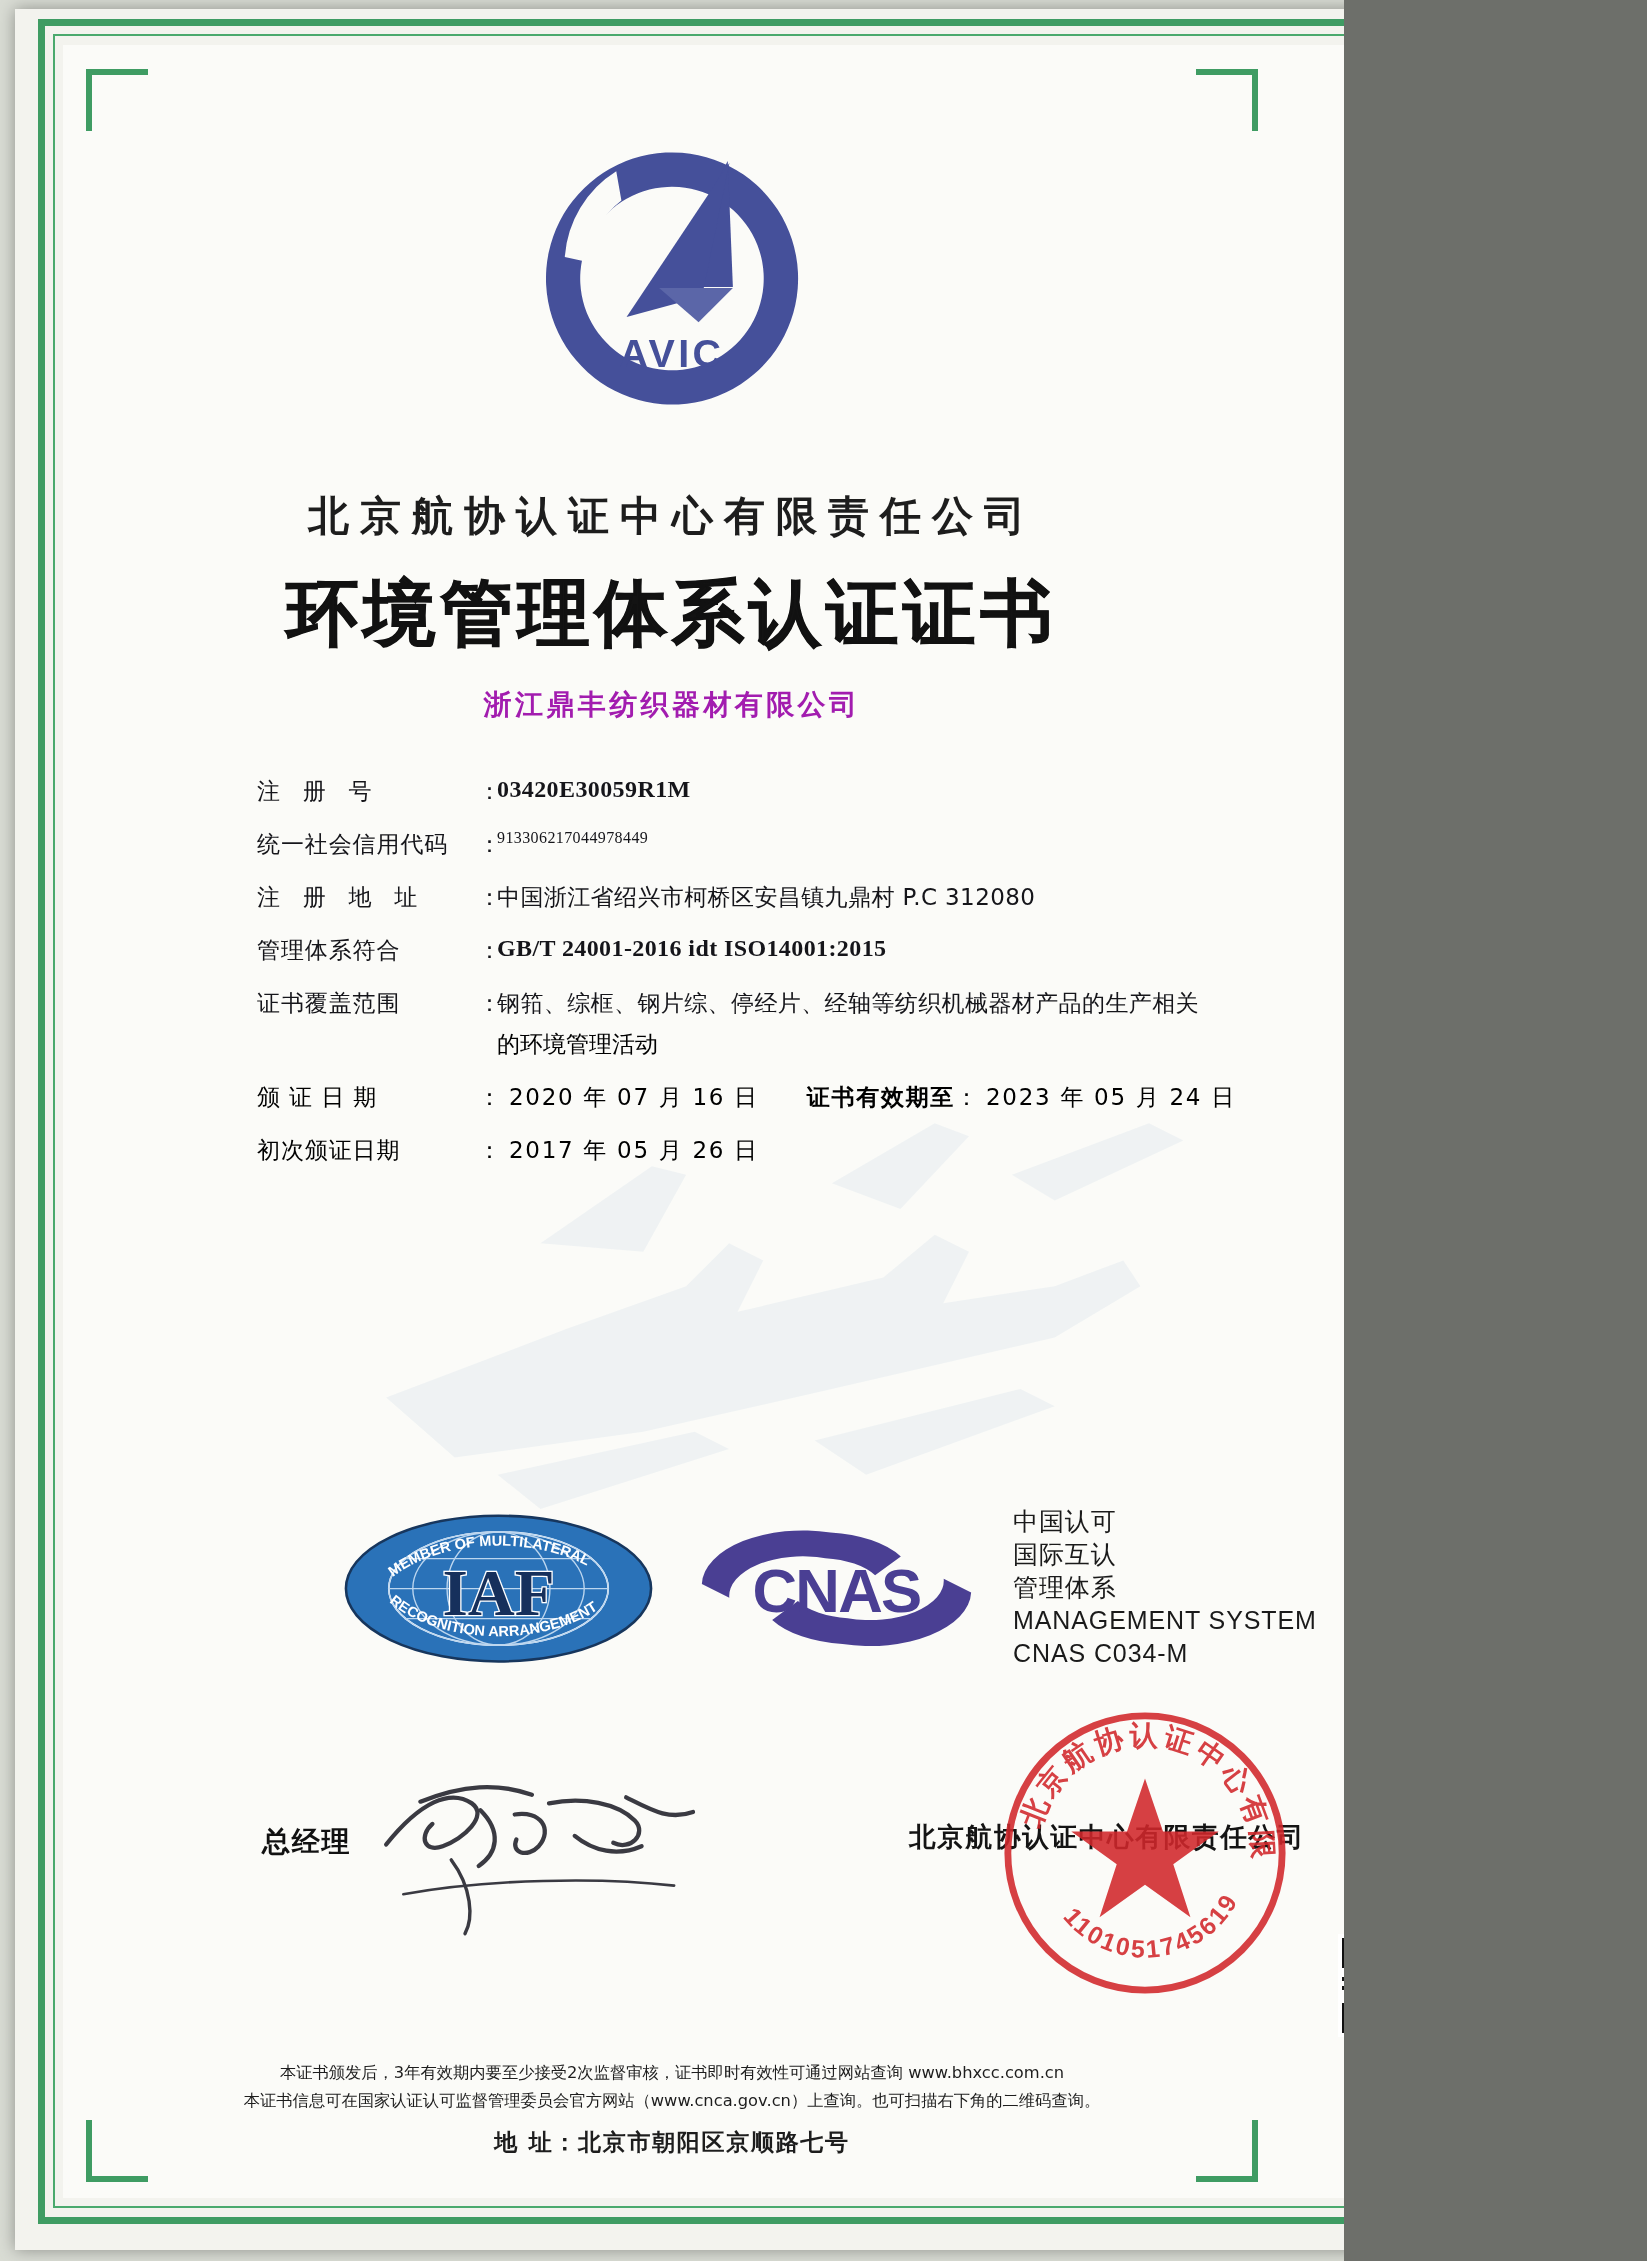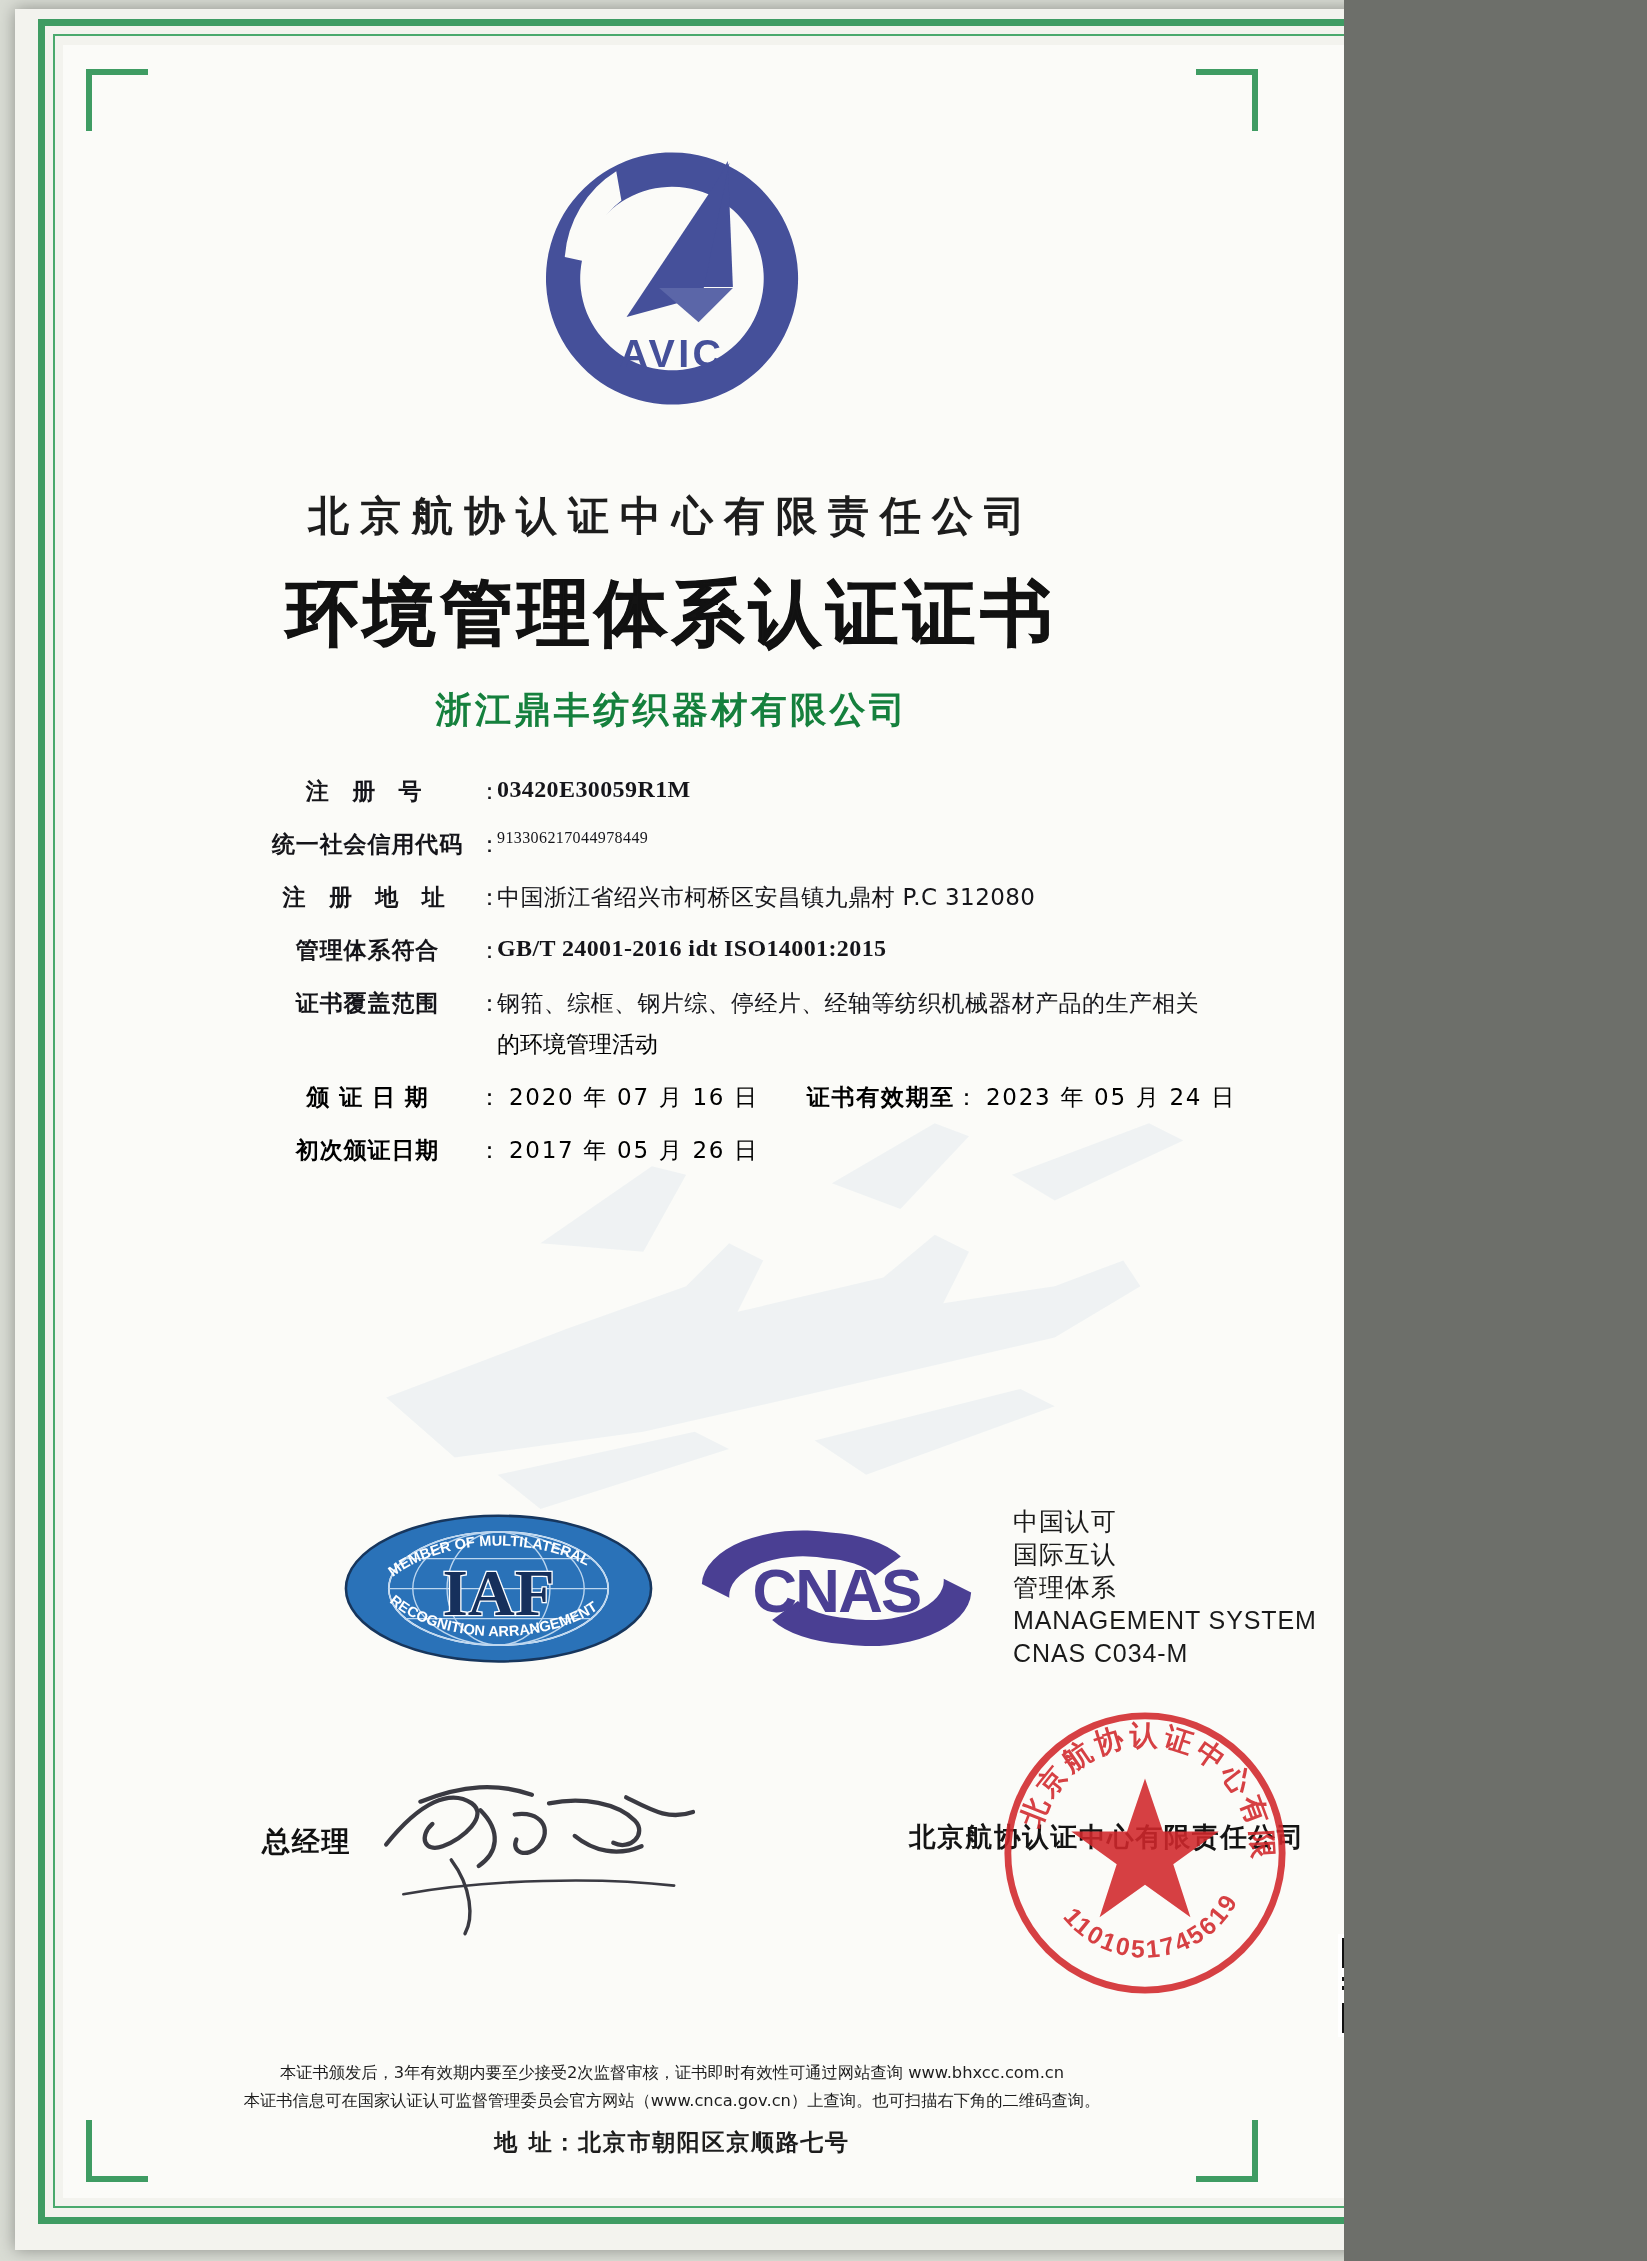--- a/index.html
+++ b/index.html
@@ -104,23 +104,23 @@
     top: 566px;
     font-size: 72px;
     letter-spacing: 5.1px;
     font-weight: 700;
     color: #131313;
     font-family: "DejaVu Sans", sans-serif;
     -webkit-text-stroke: 0.9px #111;
   }
   .company {
     top: 686px;
-    font-size: 36px;
+    font-size: 28px;
     letter-spacing: 3.4px;
-    color: #15803d;
+    color: #a21caf;
     font-family: Liberation Sans, sans-serif;
     font-weight: 600;
   }
 
   
   .fields {
     position: absolute;
     left: 257px;
     top: 776px;
     width: 1132px;
@@ -129,24 +129,23 @@
     display: flex;
     align-items: flex-start;
     margin-bottom: 22px;
     font-size: 23px;
     color: #15151a;
   }
   .label {
     width: 221px;
     flex: 0 0 221px;
     font-family: "DejaVu Sans", sans-serif;
-    font-weight: 700;
+    font-weight: 400;
     letter-spacing: 0.9px;
     white-space: nowrap;
-    text-align: center;
   }
   .label.sp { letter-spacing: 7.7px; }
   .colon { width: 19px; flex: 0 0 19px; }
   .value {
     flex: 1;
     font-family: "DejaVu Sans", sans-serif;
     letter-spacing: 0.4px;
   }
   .value.bold { font-weight: 700; font-family: "Liberation Serif", serif; font-size: 24px;}
   .value.mono-num { font-family: "Liberation Serif", serif; font-size: 16px; }

